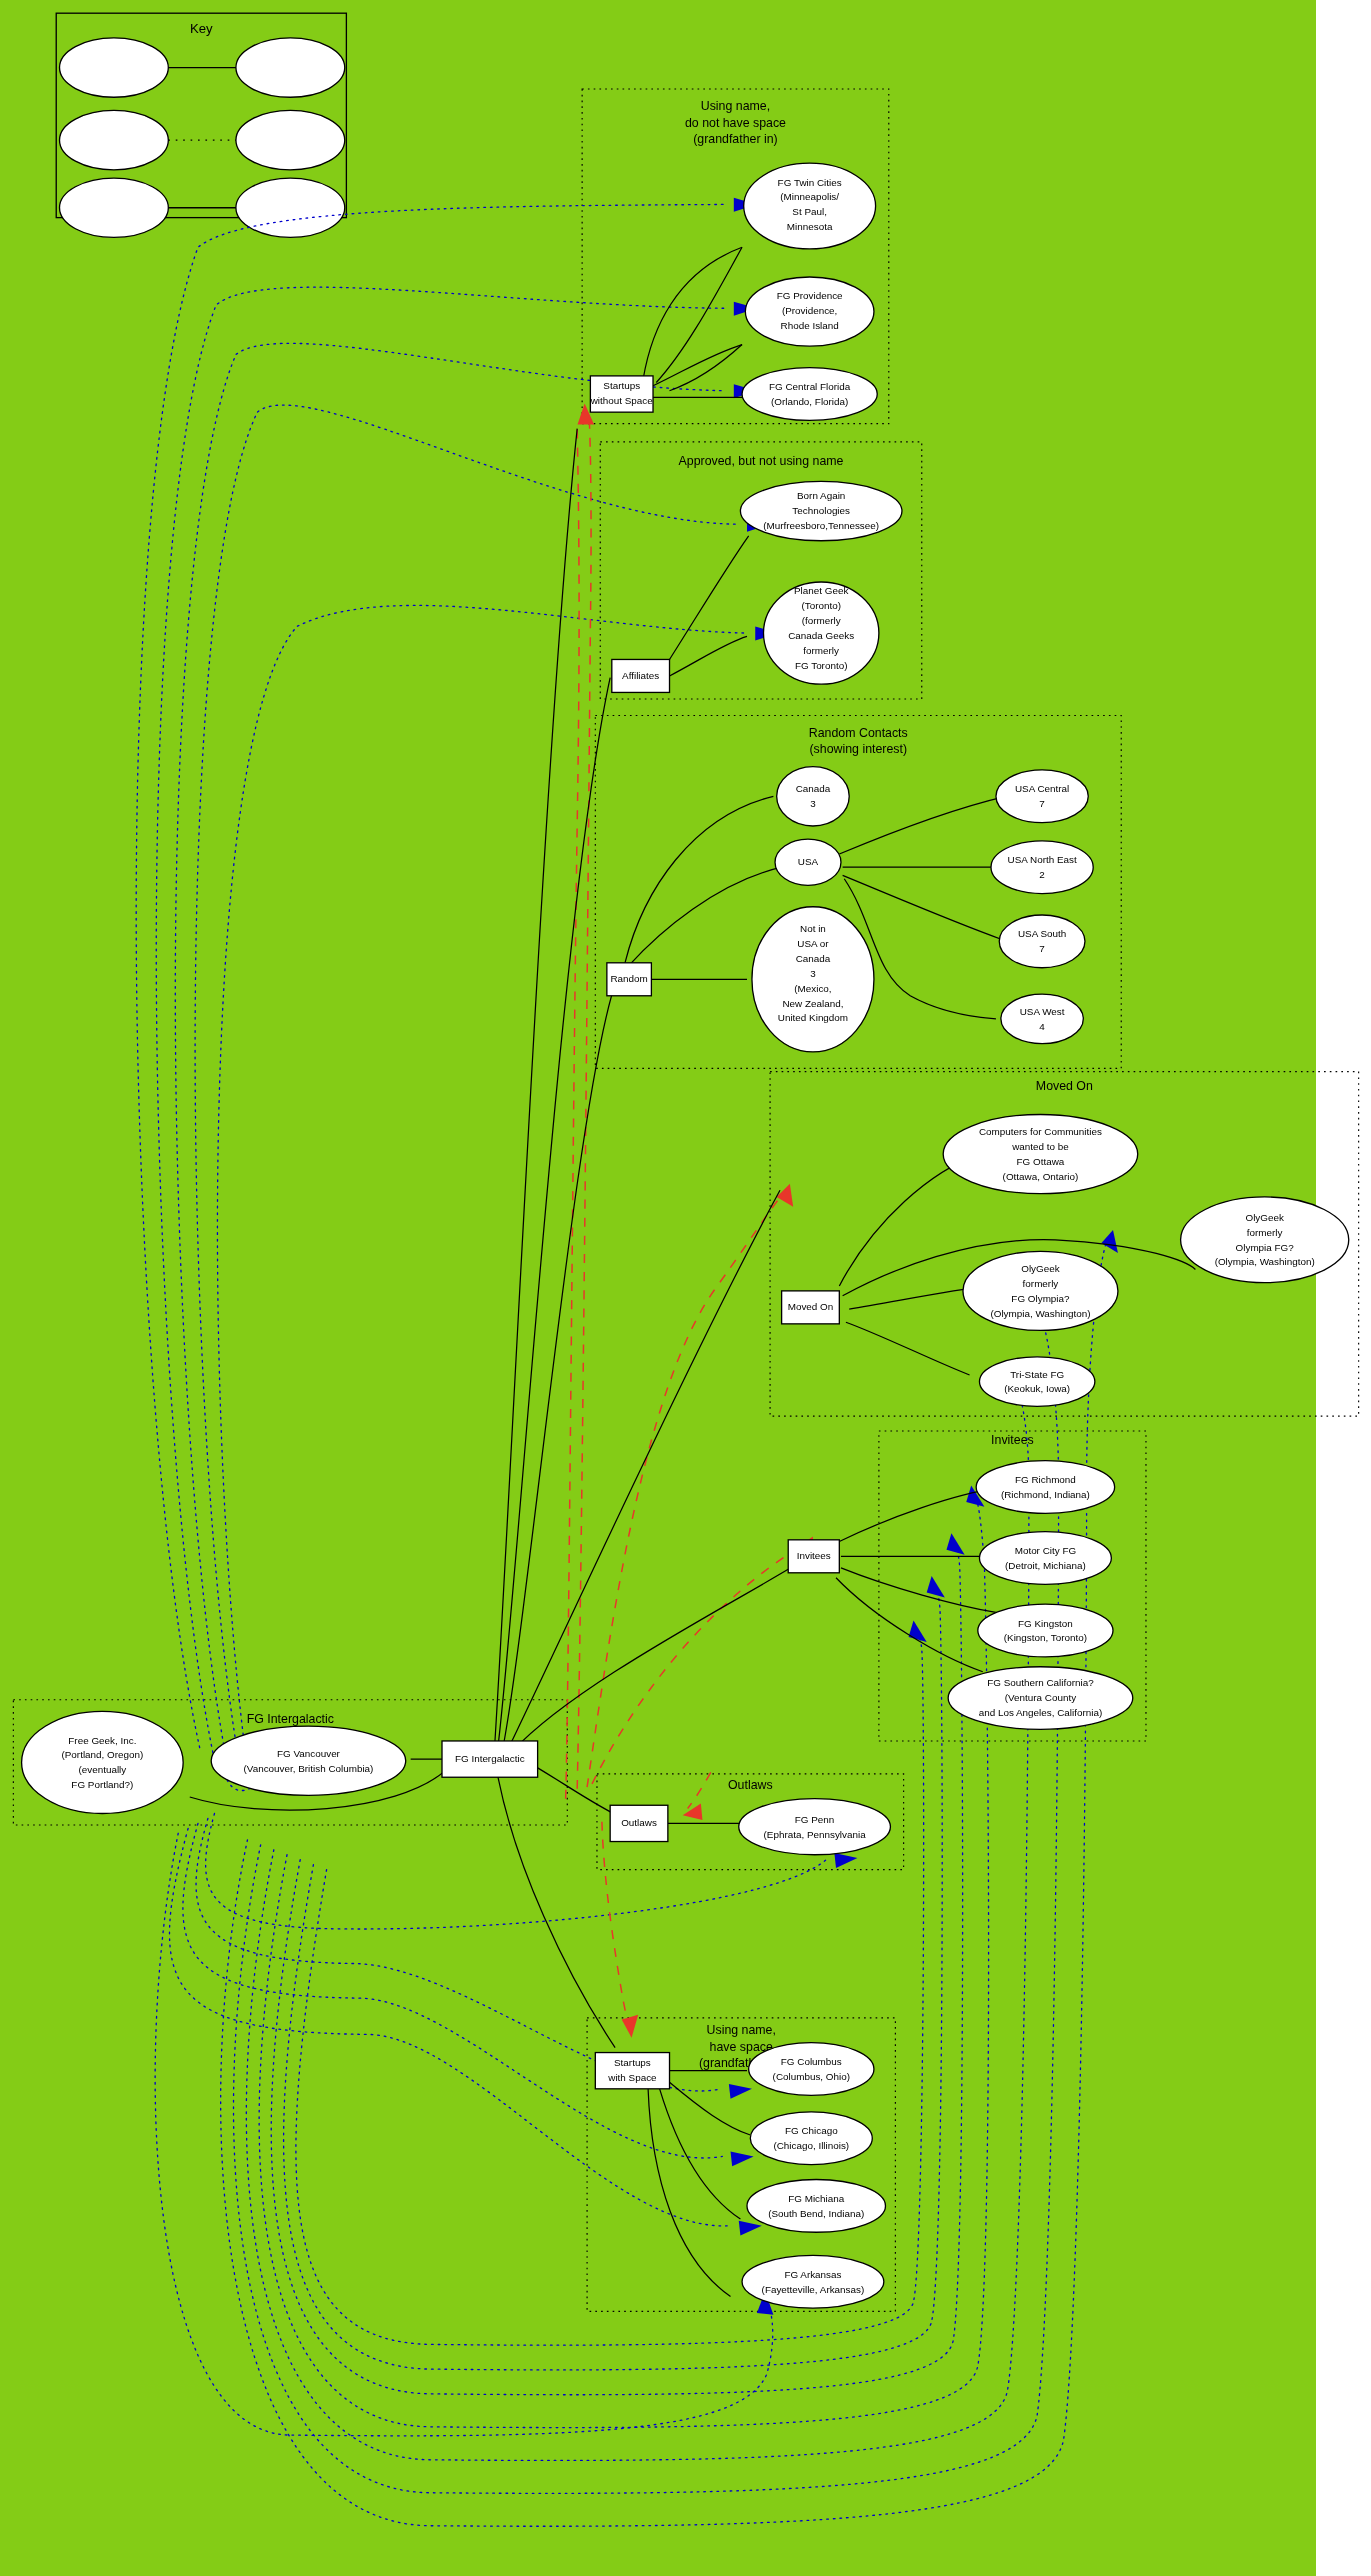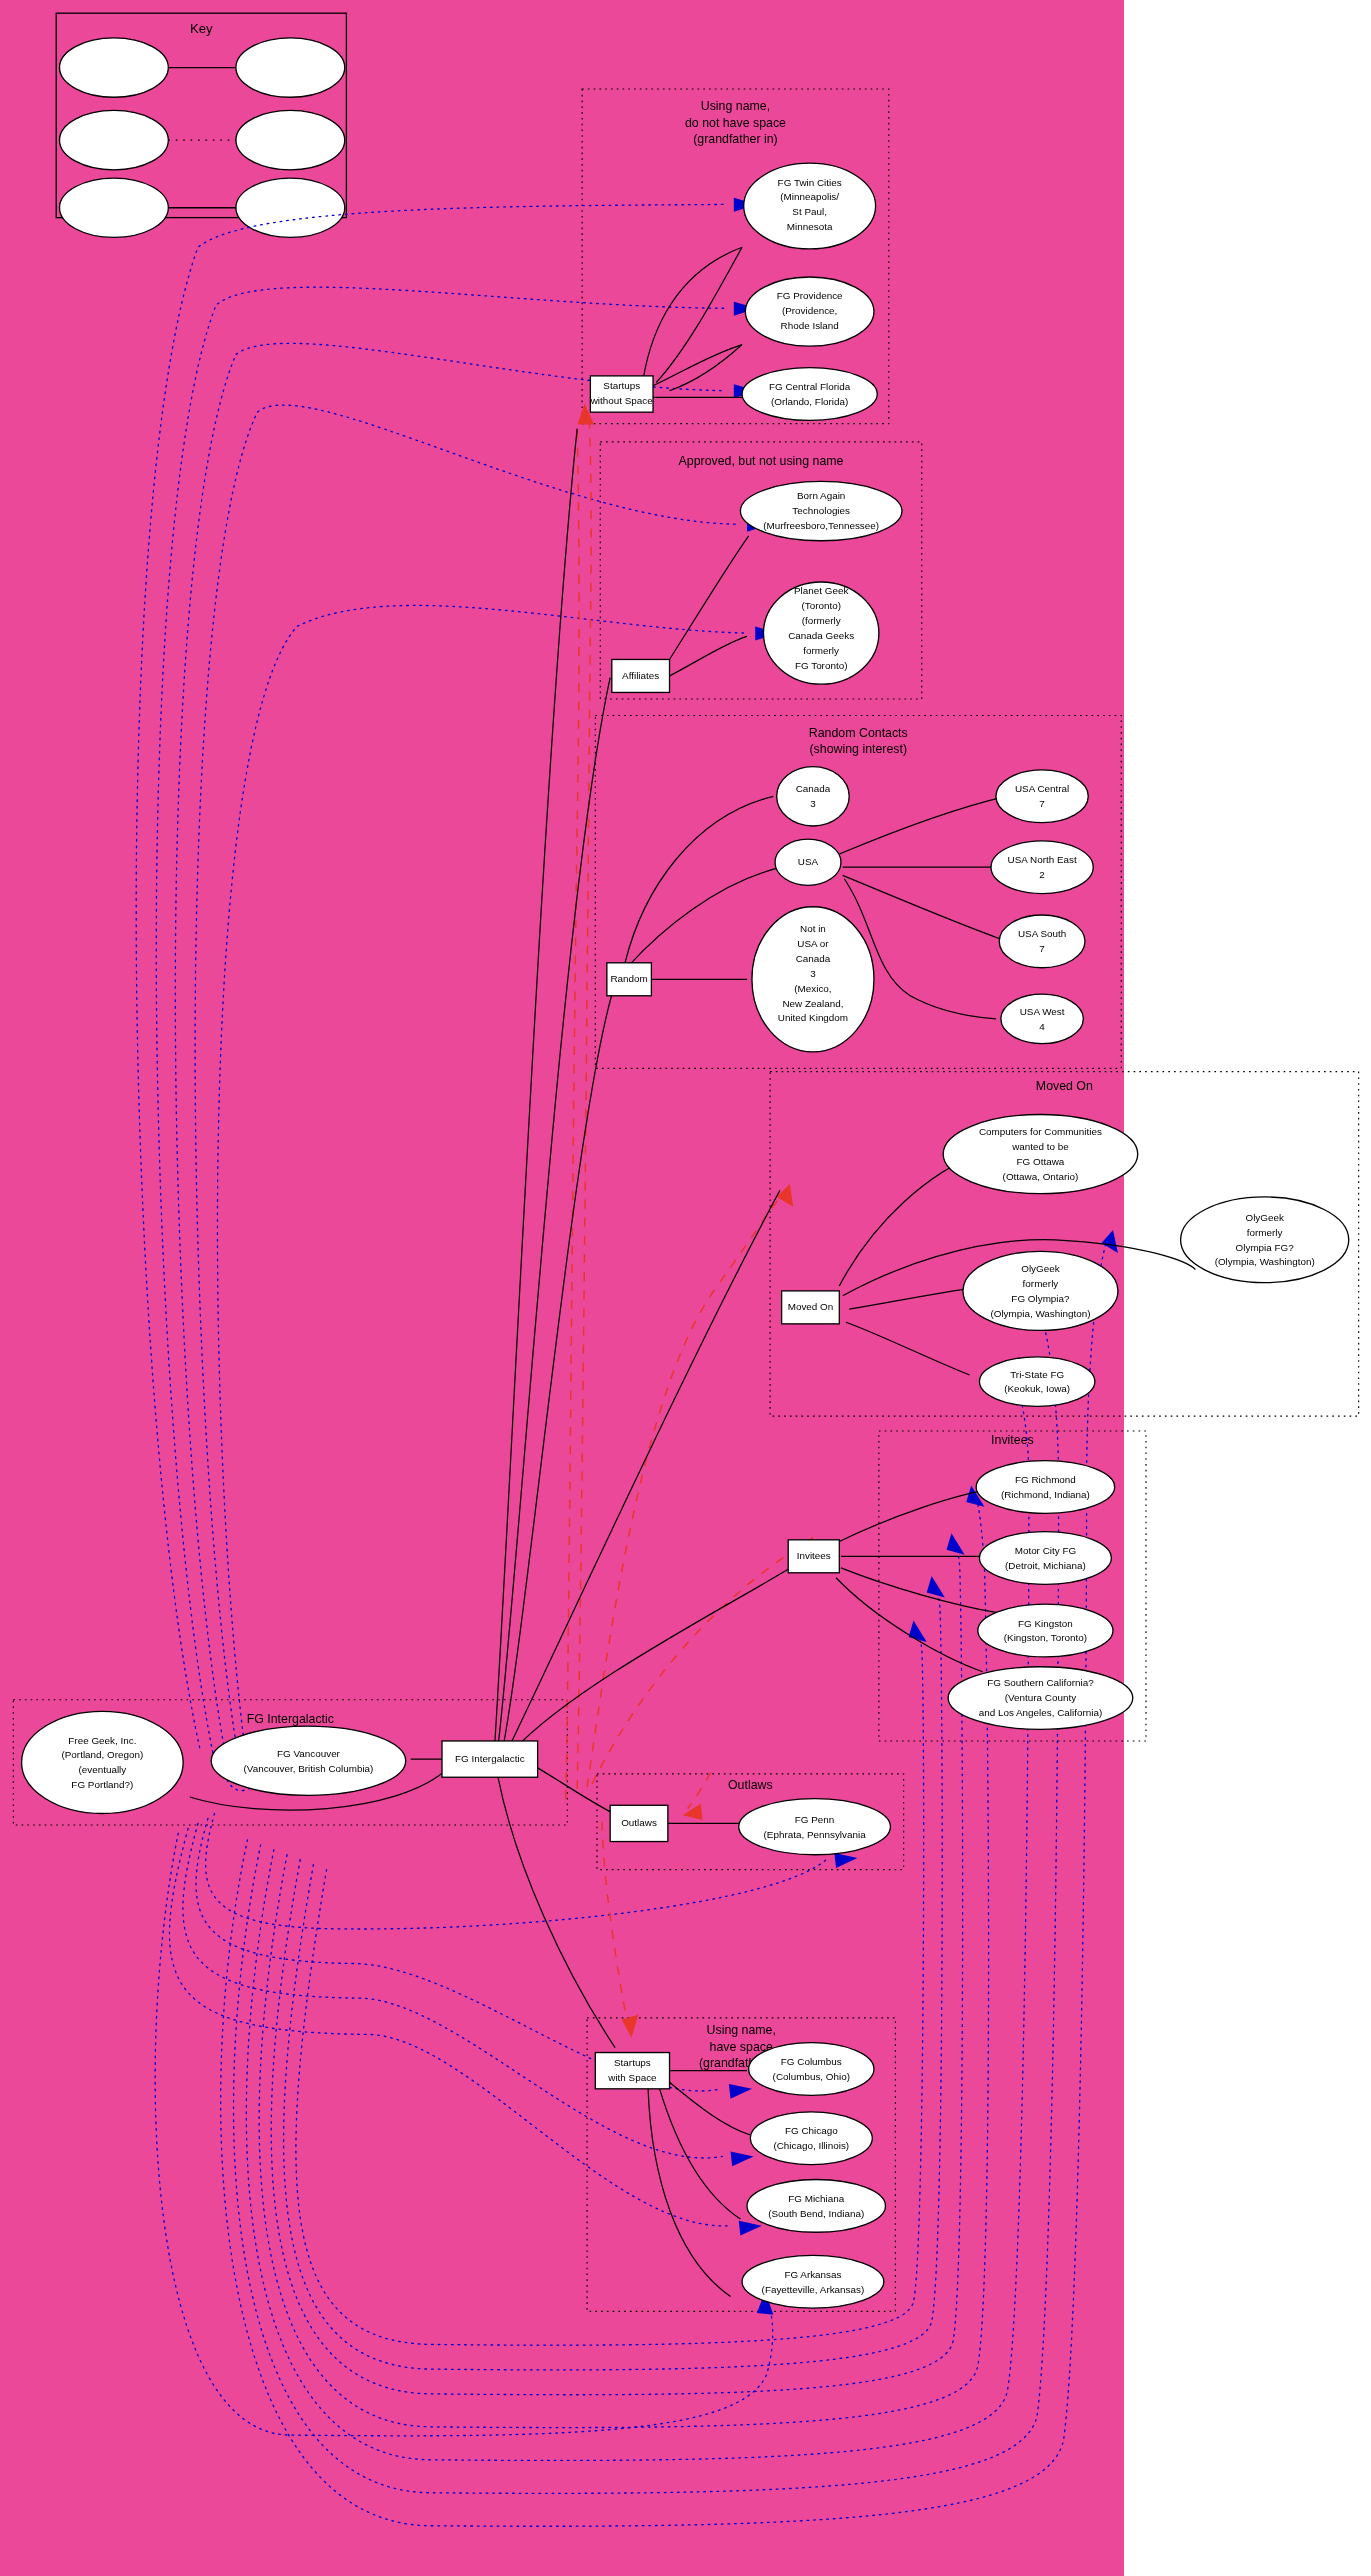--- a/index.html
+++ b/index.html
@@ -1,17 +1,17 @@
 <!DOCTYPE html>
 <html style="font-size:13px"><head>
 <meta charset="utf-8">
 <style>
   html,body{margin:0;padding:0;background:#ffffff;}
-  #stage{position:relative;width:1124px;height:2576px;background:#ec4899;
-         font-family:"Liberation Sans",sans-serif;}
+  #stage{position:relative;width:1300px;height:2576px;background:#84cc16;
+         font-family:"Liberation Sans",sans-serif;padding-left:16px;}
   svg{position:absolute;left:0;top:0;width:1372px;height:2576px;}
   text{font-family:"Liberation Sans",sans-serif;fill:#000;}
   .node-ell{fill:#ffffff;stroke:#000000;stroke-width:1.6;}
   .node-box{fill:#ffffff;stroke:#000000;stroke-width:1.6;}
   .cluster{fill:none;stroke:#000000;stroke-width:1.4;stroke-dasharray:2,5;}
   .keybox{fill:none;stroke:#000000;stroke-width:1.6;}
   .e-solid{fill:none;stroke:#000000;stroke-width:1.5;}
   .e-blue{fill:none;stroke:#0000cd;stroke-width:1.6;stroke-dasharray:2,6;stroke-linecap:round;}
   .e-red{fill:none;stroke:#e8362a;stroke-width:1.8;stroke-dasharray:11,11;}
   .ar-blue{fill:#0000cd;stroke:none;}

